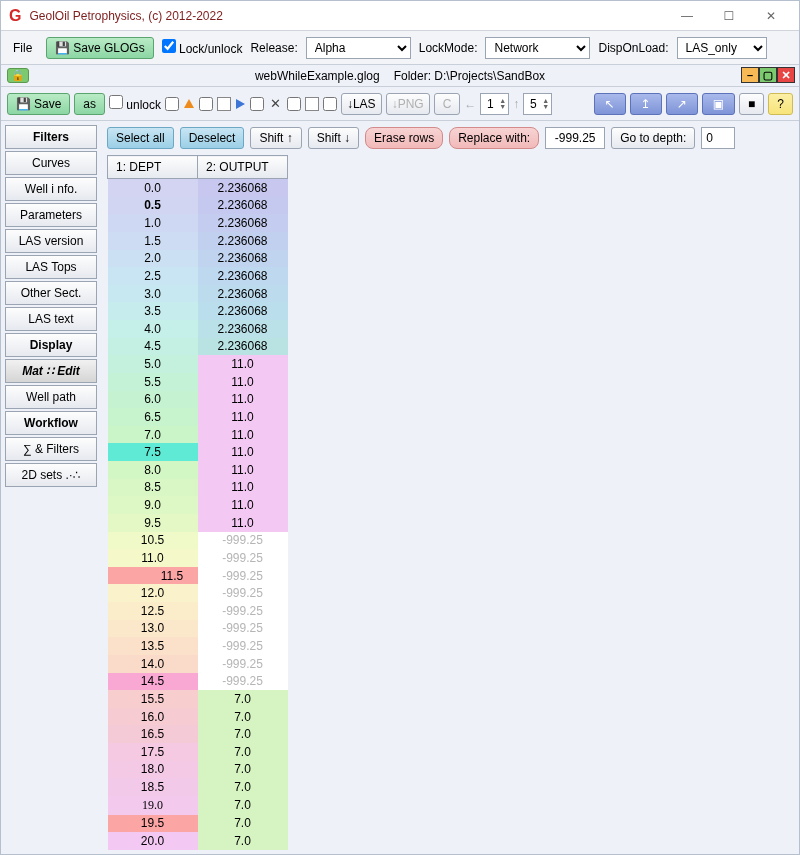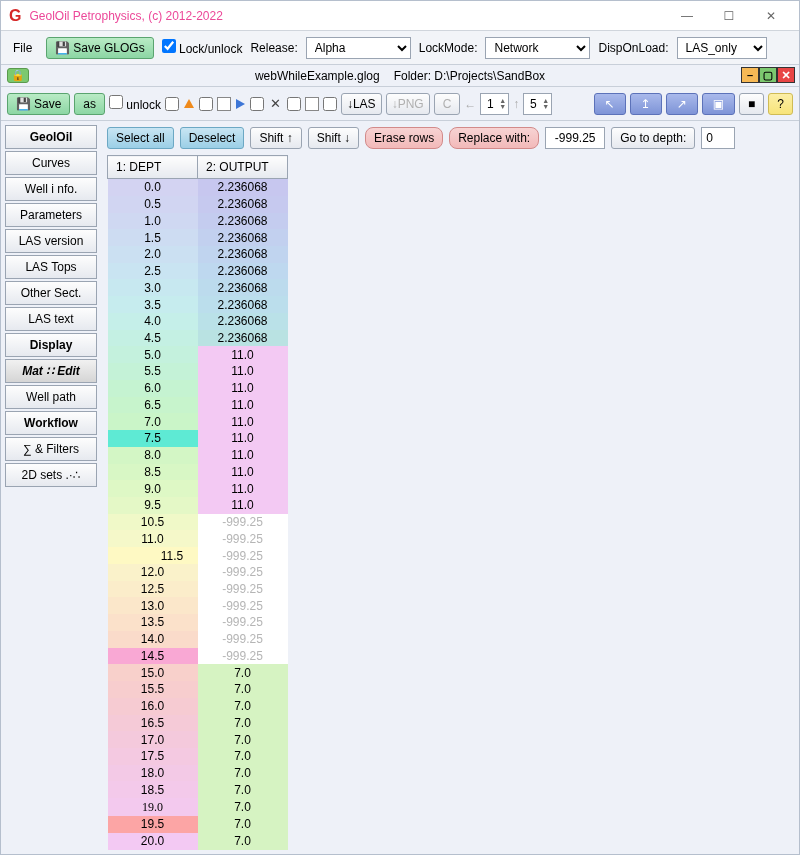--- a/index.html
+++ b/index.html
@@ -1,19 +1,19 @@
 <!DOCTYPE html>
 <html><head>
 <meta charset="utf-8">
 <style>
 * { box-sizing: border-box; margin: 0; padding: 0; }
 body { font-family: Arial, sans-serif; font-size: 12px; background: #eef1f8; width: 800px; height: 855px; overflow: hidden; border: 1px solid #b5bfcd; }
 .titlebar { height: 30px; background: #fff; display: flex; align-items: center; padding: 0 8px; border-bottom: 1px solid #d0d5dc; }
 .app-icon { color: #d62828; font-weight: bold; font-size: 16px; margin-right: 8px; }
-.title-text { color: #ec4899; flex: 1; }
+.title-text { color: #7f1d1d; flex: 1; }
 .win-btns { display: flex; gap: 2px; }
 .win-btn { width: 40px; height: 24px; display: flex; align-items: center; justify-content: center; color: #666; cursor: default; }
 .menubar { height: 34px; background: #f2f4f8; display: flex; align-items: center; padding: 0 6px; gap: 8px; border-bottom: 1px solid #c8cfd9; }
 .file-menu { padding: 4px 6px; }
 .btn { background: linear-gradient(#fdfdfd,#e6e9ef); border: 1px solid #9aa4b2; border-radius: 3px; padding: 3px 8px; font-size: 12px; cursor: pointer; display: inline-flex; align-items: center; gap: 3px; }
 .btn.green { background: linear-gradient(#b9ebc5,#8cd6a4); border-color: #5aa46f; }
 .btn.blue { background: linear-gradient(#c8e5f3,#9bcfe6); border-color: #6ca8c4; }
 .btn.pink { background: linear-gradient(#f7d3d3,#f2b9b9); border-color: #d28a8a; border-radius: 8px; }
 .btn.yellow { background: linear-gradient(#fcefa6,#f7e47a); border-color: #cfbb55; }
 .btn.icon-blue { background: linear-gradient(#a9b9eb,#7e94d7); border-color: #5c72b9; color: #fff; padding: 3px 10px; }
@@ -130,21 +130,21 @@
   <button class="btn icon-blue">↖</button>
   <button class="btn icon-blue">↥</button>
   <button class="btn icon-blue">↗</button>
   <button class="btn icon-blue">▣</button>
   <button class="btn">■</button>
   <button class="btn yellow">?</button>
 </div>
 
 <div class="content">
   <div class="sidebar" id="sidebar">
-      <div class="side-btn bold">GeolOil</div>
+      <div class="side-btn bold">Filters</div>
       <div class="side-btn">Curves</div>
       <div class="side-btn">Well i nfo.</div>
       <div class="side-btn">Parameters</div>
       <div class="side-btn">LAS version</div>
       <div class="side-btn">LAS Tops</div>
       <div class="side-btn">Other Sect.</div>
       <div class="side-btn">LAS text</div>
       <div class="side-btn bold">Display</div>
       <div class="side-btn active">Mat ∷ Edit</div>
       <div class="side-btn">Well path</div>
@@ -171,21 +171,21 @@
           <th>1: DEPT</th>
           <th>2: OUTPUT</th>
         </tr>
           </thead>
         <tbody id="tbody">
             <tr>
               <td style="background: rgb(211, 211, 242);">0.0</td>
               <td style="background: rgb(199, 199, 239);">2.236068</td>
             </tr>
             <tr>
-              <td style="background: rgb(209, 213, 242);">0.5</td>
+              <td style="background: rgb(209, 213, 242); font-weight: bold;">0.5</td>
               <td style="background: rgb(198, 201, 239);">2.236068</td>
             </tr>
             <tr>
               <td style="background: rgb(207, 216, 242);">1.0</td>
               <td style="background: rgb(196, 204, 239);">2.236068</td>
             </tr>
             <tr>
               <td style="background: rgb(205, 220, 242);">1.5</td>
               <td style="background: rgb(194, 208, 239);">2.236068</td>
             </tr>
@@ -255,21 +255,21 @@
             </tr>
             <tr>
               <td style="background: rgb(240, 249, 200);">10.5</td>
               <td class="null-val" style="background: rgb(255, 255, 255);">-999.25</td>
             </tr>
             <tr>
               <td style="background: rgb(245, 248, 201);">11.0</td>
               <td class="null-val" style="background: rgb(255, 255, 255);">-999.25</td>
             </tr>
             <tr>
-              <td style="background: #fef9c3; padding-left: 47px;">11.5</td>
+              <td style="background: #fca5a5; padding-left: 47px;">11.5</td>
               <td class="null-val" style="background: rgb(255, 255, 255);">-999.25</td>
             </tr>
             <tr>
               <td style="background: rgb(250, 242, 202);">12.0</td>
               <td class="null-val" style="background: rgb(255, 255, 255);">-999.25</td>
             </tr>
             <tr>
               <td style="background: rgb(251, 237, 202);">12.5</td>
               <td class="null-val" style="background: rgb(255, 255, 255);">-999.25</td>
             </tr>
@@ -283,37 +283,29 @@
             </tr>
             <tr>
               <td style="background: rgb(250, 219, 202);">14.0</td>
               <td class="null-val" style="background: rgb(255, 255, 255);">-999.25</td>
             </tr>
             <tr>
               <td style="background: #f9a8d4;">14.5</td>
               <td class="null-val" style="background: rgb(255, 255, 255);">-999.25</td>
             </tr>
             <tr>
-              <td style="background: rgb(248, 208, 203);">15.0</td>
-              <td style="background: rgb(214, 243, 194);">7.0</td>
-            </tr>
-            <tr>
               <td style="background: rgb(247, 205, 206);">15.5</td>
               <td style="background: rgb(214, 243, 194);">7.0</td>
             </tr>
             <tr>
               <td style="background: rgb(246, 203, 210);">16.0</td>
               <td style="background: rgb(214, 243, 194);">7.0</td>
             </tr>
             <tr>
               <td style="background: rgb(245, 202, 215);">16.5</td>
-              <td style="background: rgb(214, 243, 194);">7.0</td>
-            </tr>
-            <tr>
-              <td style="background: rgb(244, 201, 220);">17.0</td>
               <td style="background: rgb(214, 243, 194);">7.0</td>
             </tr>
             <tr>
               <td style="background: rgb(244, 201, 225);">17.5</td>
               <td style="background: rgb(214, 243, 194);">7.0</td>
             </tr>
             <tr>
               <td style="background: rgb(243, 201, 230);">18.0</td>
               <td style="background: rgb(214, 243, 194);">7.0</td>
             </tr>

